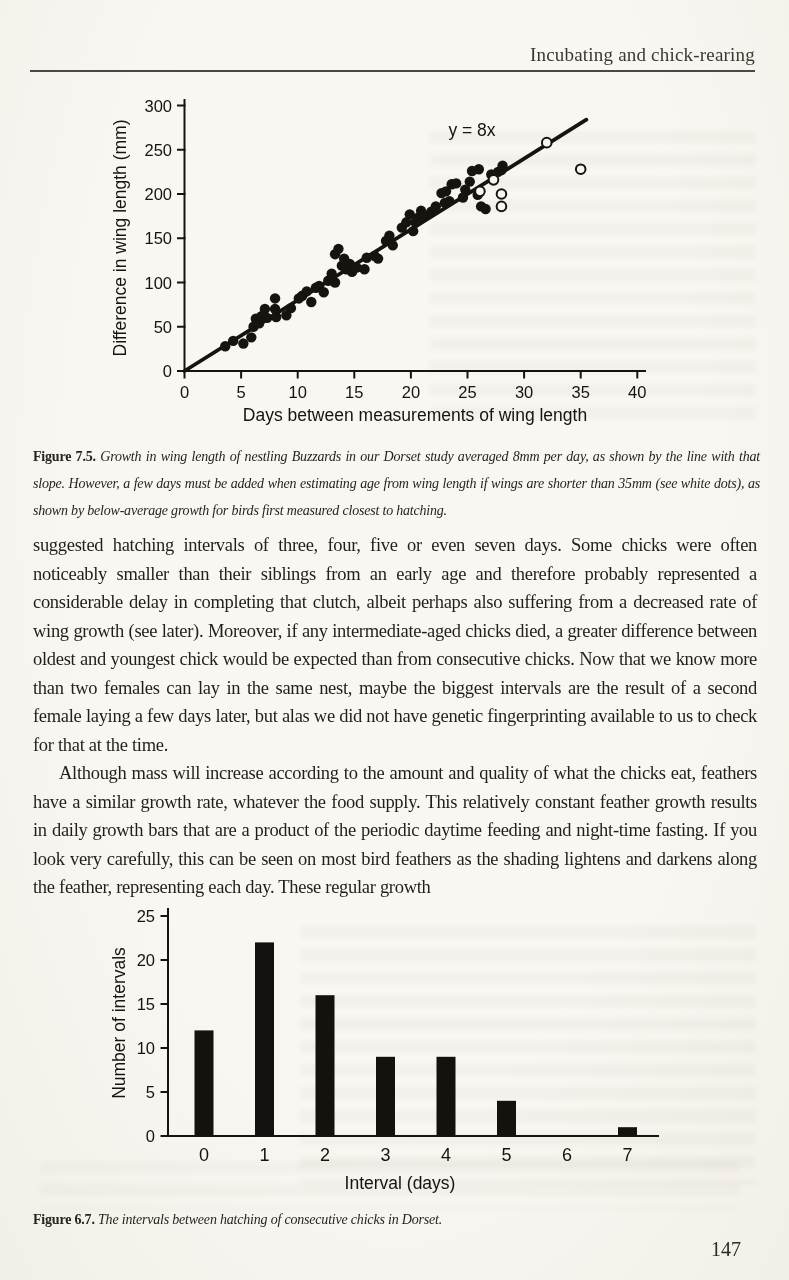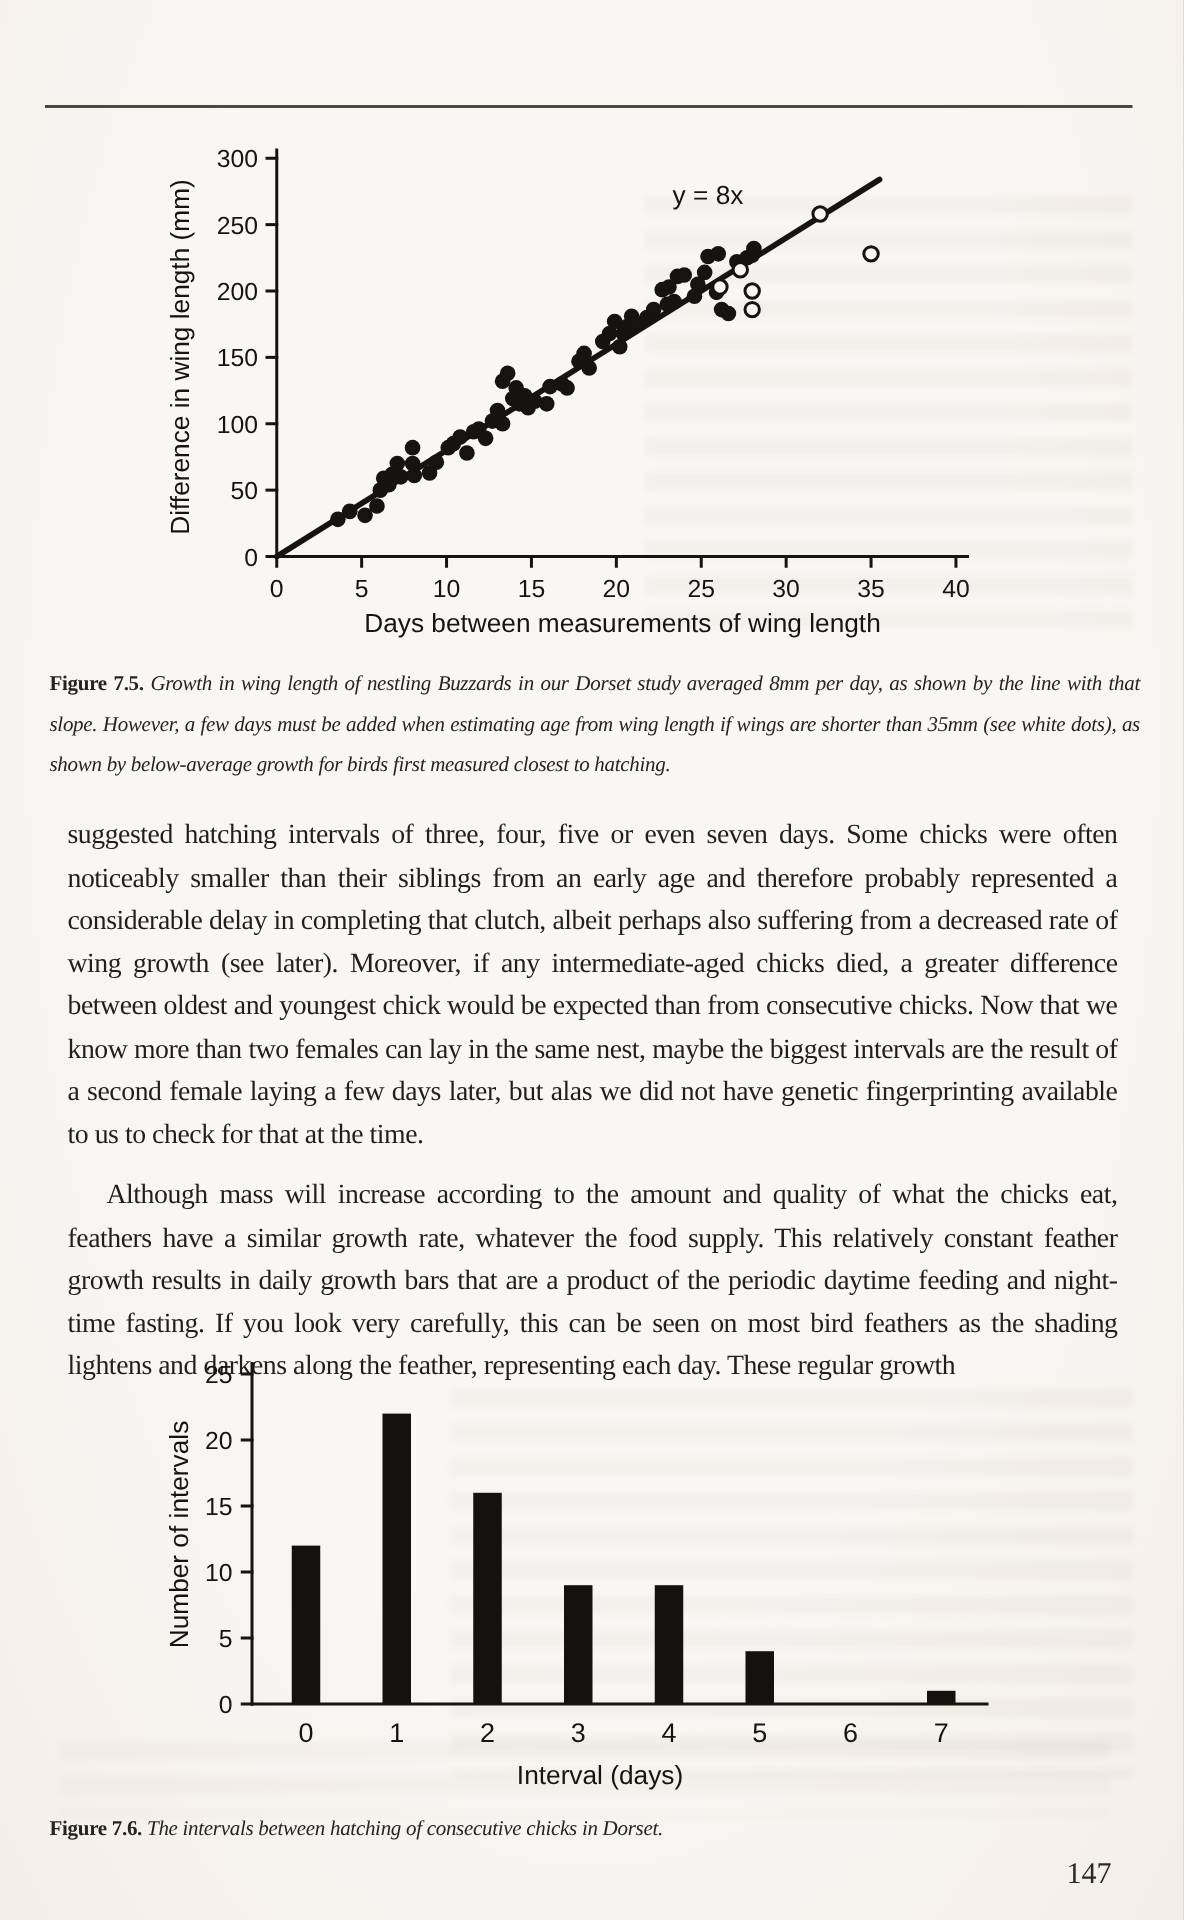--- a/index.html
+++ b/index.html
@@ -19,21 +19,21 @@
   #barchart{left:100px;top:895px;width:560px;height:320px;}
   .caption{font-size:14px;line-height:27px;text-align:justify;color:#262420;margin:0;position:absolute;letter-spacing:-.2px;}
   .cap75{left:33px;top:443px;width:727px;}
   .cap76{left:33px;top:1206px;width:727px;}
   .cap-label{font-weight:bold;font-style:normal;}
   .cap-text{font-style:italic;}
   .bodytext{
     position:absolute;left:33px;top:531px;width:724px;
     font-size:18.5px;line-height:28.5px;text-align:justify;letter-spacing:-.3px;color:#201f1b;
   }
-  .para{margin:12px;}
+  .para{margin:0;}
   .para.indent{text-indent:26px;}
   .page-number{position:absolute;top:1238px;right:48px;font-size:20px;color:#2b2925;text-align:center;}
   
   .axis,.tick{stroke:#16140f;stroke-width:2;fill:none;stroke-linecap:square;}
   .regline{stroke:#16140f;stroke-width:3.8;stroke-linecap:round;}
   .dot{fill:#16140f;}
   .odot{fill:#f8f6f0;stroke:#16140f;stroke-width:2;}
   .bar{fill:#14120e;}
   svg text{fill:#16140f;}
   .ticklabel{font:16.5px "Liberation Sans", sans-serif;}
@@ -48,20 +48,21 @@
   .g3{left:40px;top:1150px;width:700px;height:60px;opacity:.04;}
 </style>
 </head>
 <body>
 
 <div class="page">
   <div class="ghost g1"></div>
   <div class="ghost g2"></div>
   <div class="ghost g3"></div>
 
+  <div class="running-head">Incubating and chick-rearing</div>
   <div class="head-rule"></div>
 
   <svg id="scatter" class="chart" viewBox="0 0 560 360">
       <line x1="84.5" y1="283" x2="84.5" y2="12" class="axis"></line>
       <line x1="84.5" y1="283" x2="545" y2="283" class="axis"></line>
       <line x1="78" y1="283" x2="84.5" y2="283" class="tick"></line>
       <text x="72" y="289" class="ticklabel" text-anchor="end">0</text>
       <line x1="78" y1="238.75" x2="84.5" y2="238.75" class="tick"></line>
       <text x="72" y="244.75" class="ticklabel" text-anchor="end">50</text>
       <line x1="78" y1="194.5" x2="84.5" y2="194.5" class="tick"></line>
@@ -206,16 +207,16 @@
       <text x="346" y="266" class="catlabel" text-anchor="middle">4</text>
       <rect x="397" y="205.8" width="19" height="35.19999999999999" class="bar"></rect>
       <text x="406.5" y="266" class="catlabel" text-anchor="middle">5</text>
       <text x="467" y="266" class="catlabel" text-anchor="middle">6</text>
       <rect x="518" y="232.2" width="19" height="8.800000000000011" class="bar"></rect>
       <text x="527.5" y="266" class="catlabel" text-anchor="middle">7</text>
       <text x="300" y="294" class="axistitle" text-anchor="middle">Interval (days)</text>
       <text transform="translate(25 128) rotate(-90)" class="axistitle" text-anchor="middle">Number of intervals</text>
     </svg>
 
-  <p class="caption cap76"><span class="cap-label">Figure 7.6.</span> <span class="cap-text">The intervals between hatching of consecutive chicks in Dorset.</span></p>
+  <p class="caption cap76"><span class="cap-label">Figure 6.7.</span> <span class="cap-text">The intervals between hatching of consecutive chicks in Dorset.</span></p>
 
   <div class="page-number">147</div>
 </div>
 
 </body></html>

